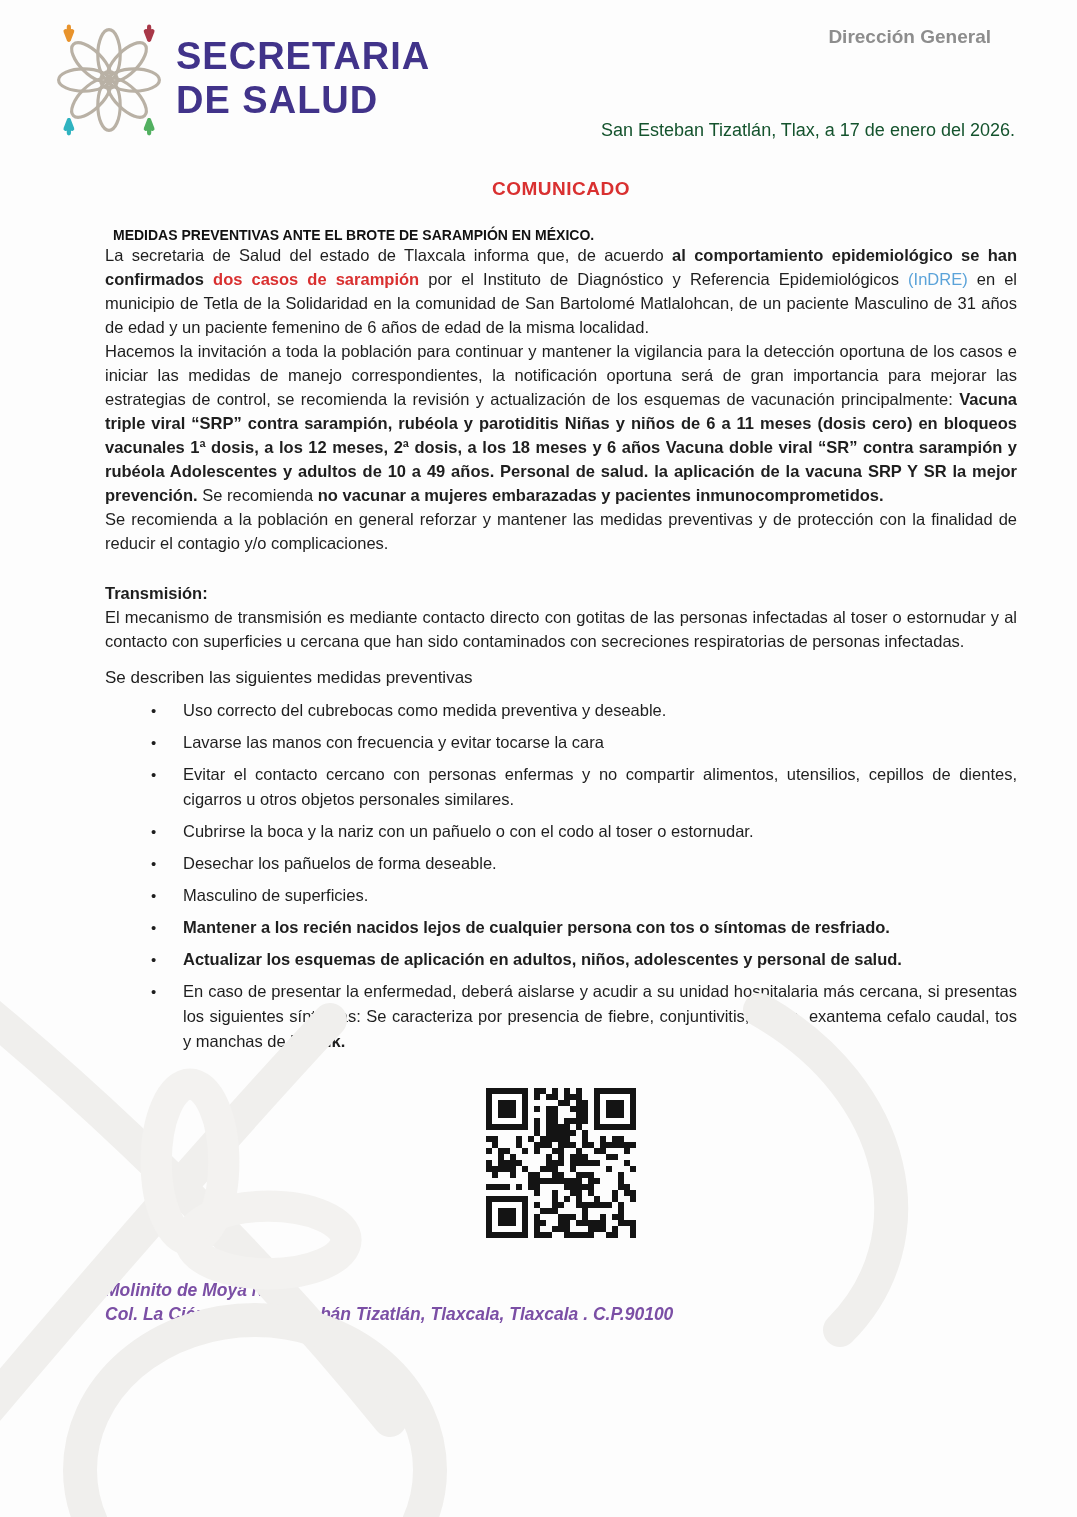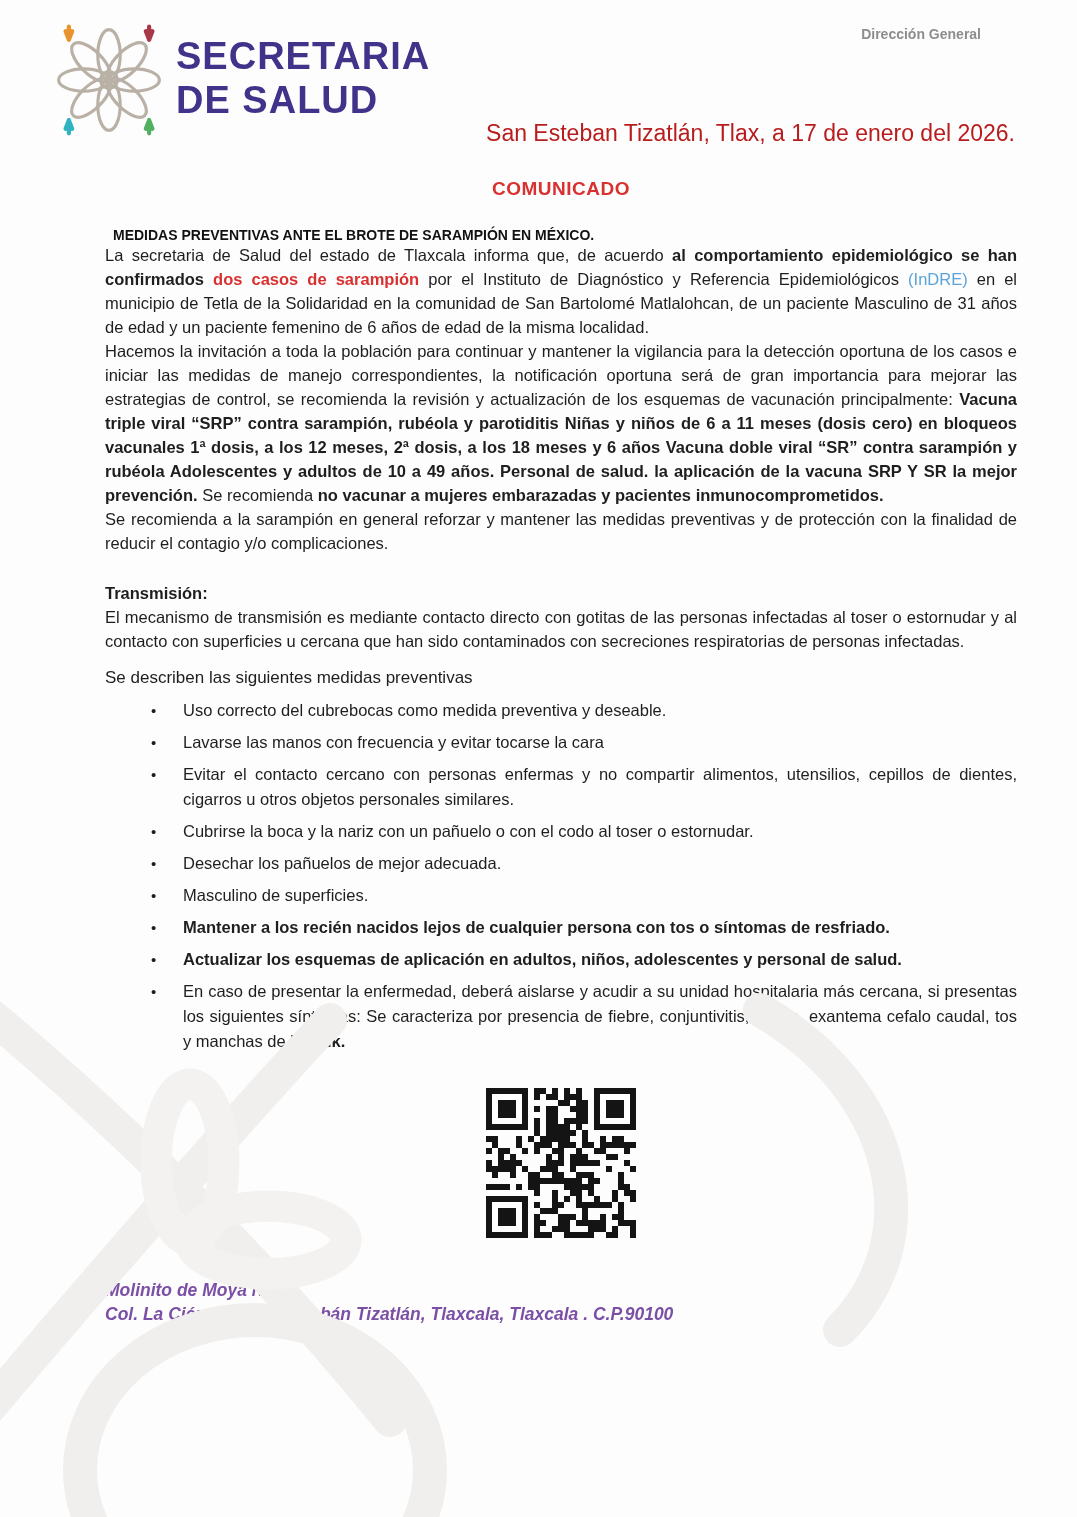--- a/index.html
+++ b/index.html
@@ -26,26 +26,26 @@
   .watermark{position:absolute;left:0;top:0;width:100%;height:100%;pointer-events:none;}
   
   .header{position:relative;height:152px;}
   .logo-mark{position:absolute;left:50px;top:24px;width:118px;height:112px;}
   .logo-text{
     position:absolute;left:176px;top:34px;
     font-size:38px;line-height:44px;font-weight:bold;
     letter-spacing:1px;color:var(--brand_purple);
   }
   .dept{
-    position:absolute;right:96px;top:26px;
-    font-size:14px;font-weight:600;color:var(--gray_label);
+    position:absolute;right:86px;top:26px;
+    font-size:19px;font-weight:600;color:var(--gray_label);
   }
   .dateline{
     position:absolute;right:62px;top:120px;
-    font-size:23px;color:#b91c1c;
+    font-size:18px;color:#14532d;
   }
   
   .content{padding:0 60px 0 105px;}
   .comunicado{
     margin-top:26px;text-align:center;
     font-size:19px;font-weight:bold;color:var(--red);
     letter-spacing:.5px;
   }
   .doc-title{
     margin-top:27px;padding-left:8px;
@@ -152,21 +152,21 @@
   <div class="content">
 
     <div class="comunicado">COMUNICADO</div>
 
     <div class="doc-title">MEDIDAS PREVENTIVAS ANTE EL BROTE DE SARAMPIÓN EN MÉXICO.</div>
 
     <p class="body mt1"><span>La secretaria de Salud del estado de Tlaxcala informa que, de acuerdo </span><span class="b">al comportamiento epidemiológico se han confirmados </span><span class="red">dos casos de sarampión</span><span> por el Instituto de Diagnóstico y Referencia Epidemiológicos </span><span class="blue">(InDRE)</span><span> en el municipio de Tetla de la Solidaridad en la comunidad de San Bartolomé Matlalohcan, de un paciente Masculino de 31 años de edad y un paciente femenino de 6 años de edad de la misma localidad.</span></p>
 
     <p class="body mt2"><span>Hacemos la invitación a toda la población para continuar y mantener la vigilancia para la detección oportuna de los casos e iniciar las medidas de manejo correspondientes, la notificación oportuna será de gran importancia para mejorar las estrategias de control, se recomienda la revisión y actualización de los esquemas de vacunación principalmente: </span><span class="b">Vacuna triple viral “SRP” contra sarampión, rubéola y parotiditis  Niñas y niños de 6 a 11 meses (dosis cero) en bloqueos vacunales 1ª dosis, a los 12 meses,  2ª dosis, a los 18 meses y 6 años  Vacuna doble viral “SR” contra sarampión y rubéola  Adolescentes y adultos de 10 a 49 años.  Personal de salud. la aplicación de la vacuna SRP Y SR la mejor prevención. </span><span>Se recomienda </span><span class="b">no vacunar a mujeres embarazadas y pacientes inmunocomprometidos.</span></p>
 
-    <p class="body mt3">Se recomienda a la sarampión en general reforzar y mantener las medidas preventivas y de protección con la finalidad de reducir el contagio y/o complicaciones.</p>
+    <p class="body mt3">Se recomienda a la población en general reforzar y mantener las medidas preventivas y de protección con la finalidad de reducir el contagio y/o complicaciones.</p>
 
     <div class="sect-head">Transmisión:</div>
     <p class="body">El mecanismo de transmisión es mediante contacto directo con gotitas de las personas infectadas al toser o estornudar y al contacto con superficies u cercana que han sido contaminados con secreciones respiratorias de personas infectadas.</p>
 
     <div class="measures-intro">Se describen las siguientes medidas preventivas</div>
 
     <ul class="measures">
       <li>
           <span class="marker">•</span>
           <span class="li-text">Uso correcto del cubrebocas como medida preventiva y deseable.</span>
@@ -178,21 +178,21 @@
       <li>
           <span class="marker">•</span>
           <span class="li-text">Evitar el contacto cercano con personas enfermas y no compartir alimentos, utensilios, cepillos de dientes, cigarros u otros objetos personales similares.</span>
         </li>
       <li>
           <span class="marker">•</span>
           <span class="li-text">Cubrirse la boca y la nariz con un pañuelo o con el codo al toser o estornudar.</span>
         </li>
       <li>
           <span class="marker">•</span>
-          <span class="li-text">Desechar los pañuelos de mejor adecuada.</span>
+          <span class="li-text">Desechar los pañuelos de forma deseable.</span>
         </li>
       <li>
           <span class="marker">•</span>
           <span class="li-text">Masculino de superficies.</span>
         </li>
       <li>
           <span class="marker">•</span>
           <span class="li-text b">Mantener a los recién nacidos lejos de cualquier persona con tos o síntomas de resfriado.</span>
         </li>
       <li>

